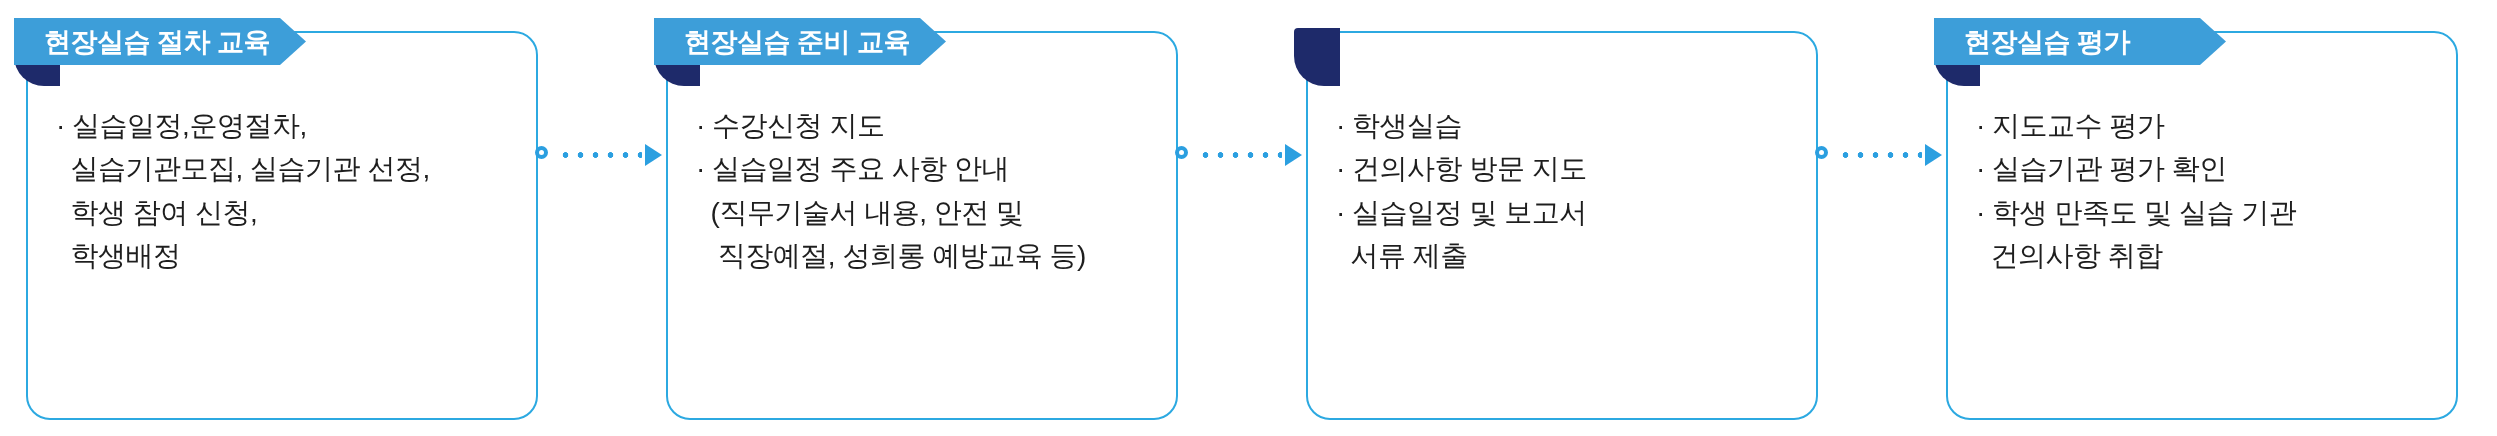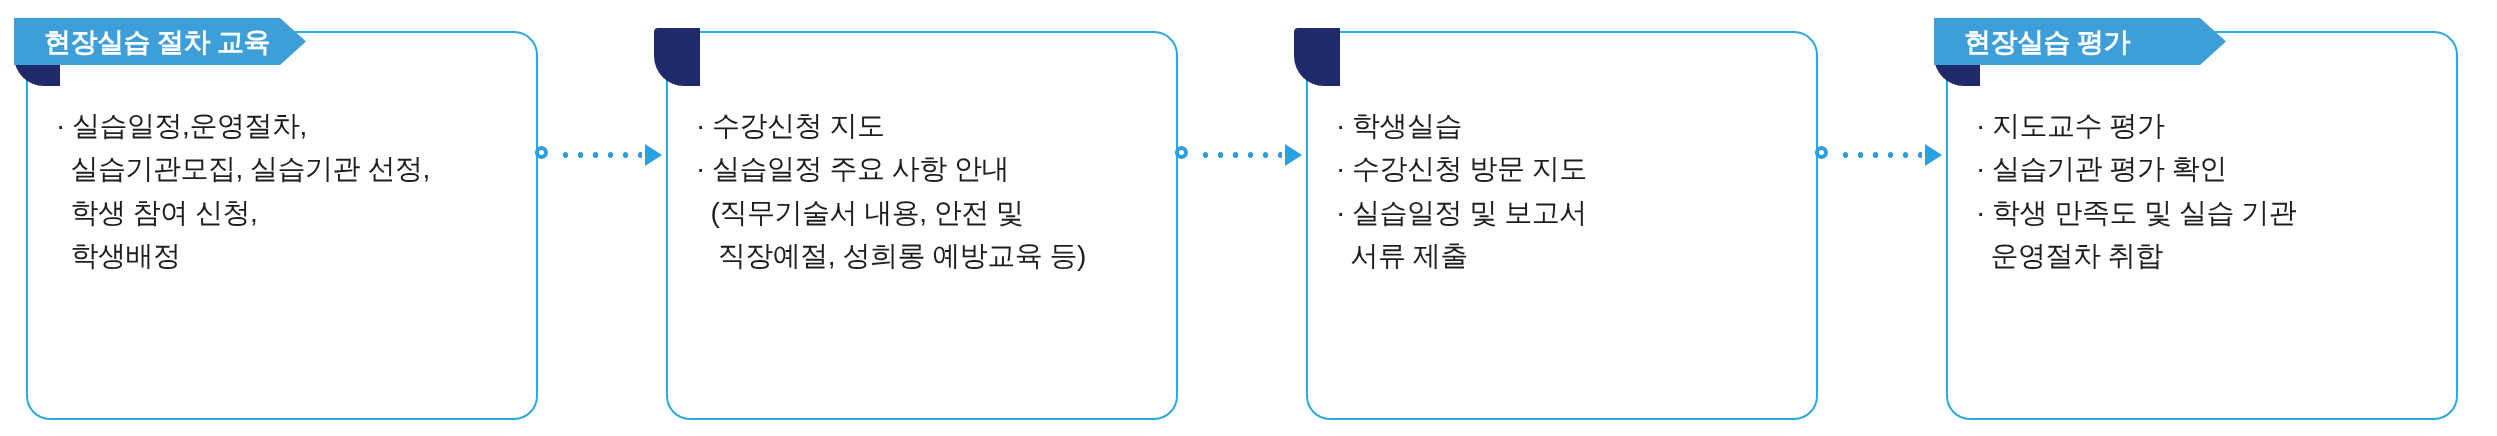--- a/index.html
+++ b/index.html
@@ -130,40 +130,43 @@
 
   <div class="connector">
     <span class="circle"></span>
     <span class="dot-line"></span>
     <span class="arrowhead"></span>
   </div>
 
   <div class="card">
     <div class="card-body"></div>
     <div class="fold"></div>
+    <div class="ribbon">
+      <span>현장실습 준비 교육</span>
+    </div>
     <div class="lines">
       <div class="line">· 수강신청 지도</div>
       <div class="line">· 실습일정 주요 사항 안내</div>
       <div class="line">  (직무기술서 내용, 안전 및</div>
       <div class="line">   직장예절, 성희롱 예방교육 등)</div>
     </div>
   </div>
 
   <div class="connector">
     <span class="circle"></span>
     <span class="dot-line"></span>
     <span class="arrowhead"></span>
   </div>
 
   <div class="card">
     <div class="card-body"></div>
     <div class="fold"></div>
     <div class="lines">
       <div class="line">· 학생실습</div>
-      <div class="line">· 수강신청 방문 지도</div>
+      <div class="line">· 건의사항 방문 지도</div>
       <div class="line">· 실습일정 및 보고서</div>
       <div class="line">  서류 제출</div>
     </div>
   </div>
 
   <div class="connector">
     <span class="circle"></span>
     <span class="dot-line"></span>
     <span class="arrowhead"></span>
   </div>
@@ -171,17 +174,17 @@
   <div class="card">
     <div class="card-body"></div>
     <div class="fold"></div>
     <div class="ribbon">
       <span>현장실습 평가</span>
     </div>
     <div class="lines">
       <div class="line">· 지도교수 평가</div>
       <div class="line">· 실습기관 평가 확인</div>
       <div class="line">· 학생 만족도 및 실습 기관</div>
-      <div class="line">  운영절차 취합</div>
+      <div class="line">  건의사항 취합</div>
     </div>
   </div>
 
 </div>
 
 </body></html>

